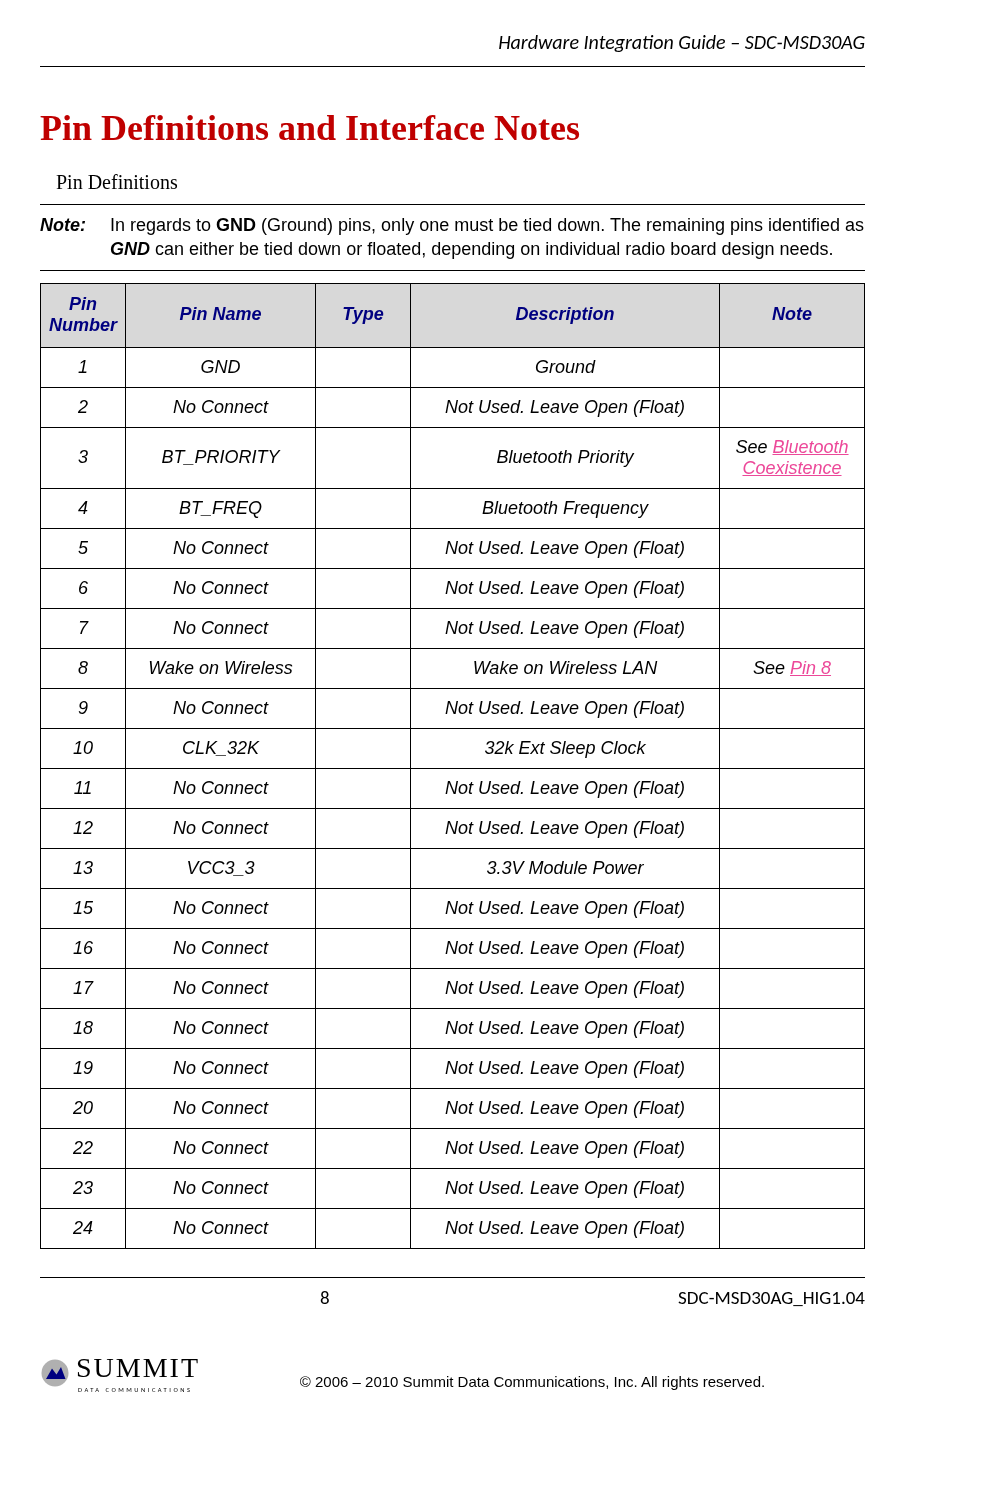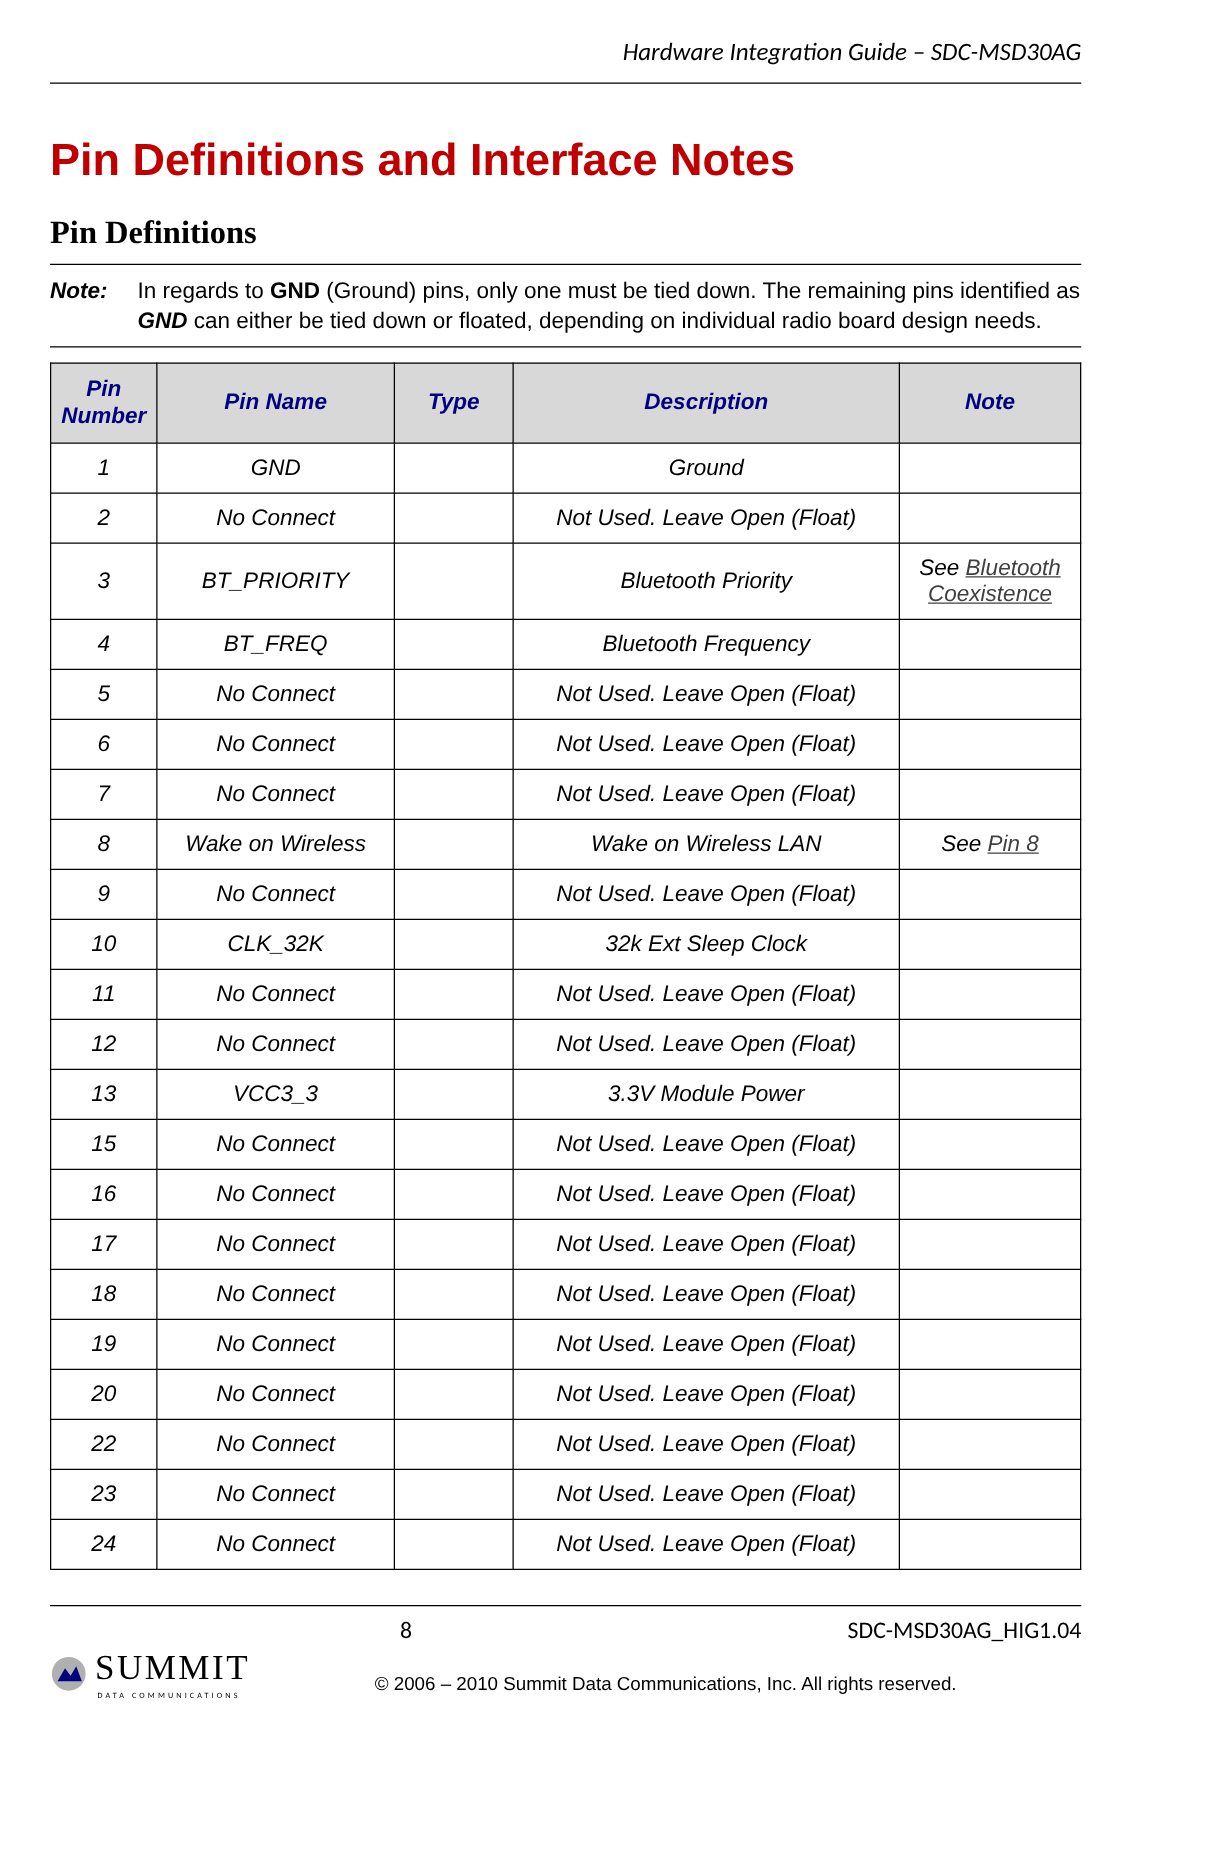--- a/index.html
+++ b/index.html
@@ -14,31 +14,31 @@
   .header-line {
     font-style: italic;
     text-align: right;
     font-family: Calibri, Arial, sans-serif;
     font-size: 20px;
     padding-bottom: 12px;
     border-bottom: 1px solid #000;
     margin-bottom: 40px;
   }
   h1.main-title {
-    font-family: Liberation Sans, sans-serif;
+    font-family: Liberation Serif, serif;
     color: #c00000;
     font-weight: bold;
     font-size: 36px;
     margin: 0 0 22px 0;
   }
   h2.subtitle {
     font-family: "Times New Roman", Times, serif;
-    font-weight: bold;
-    font-size: 26px;
-    margin: 0 0 10px 0;
+    font-weight: normal;
+    font-size: 20px;
+    margin: 0 0 10px 16px;
   }
   .note-block {
     border-top: 1px solid #000;
     border-bottom: 1px solid #000;
     padding: 8px 0;
     font-size: 18px;
     line-height: 1.35;
     margin-bottom: 12px;
     display: flex;
   }
@@ -74,21 +74,21 @@
     text-align: center;
     padding: 9px 4px;
     vertical-align: middle;
   }
   table.pin-table col.c-num { width: 85px; }
   table.pin-table col.c-name { width: 190px; }
   table.pin-table col.c-type { width: 95px; }
   table.pin-table col.c-desc { width: auto; }
   table.pin-table col.c-note { width: 145px; }
   a.doc-link {
-    color: #404040;
+    color: #ec4899;
     text-decoration: underline;
   }
   .footer {
     margin-top: 28px;
     border-top: 1px solid #000;
     padding-top: 8px;
     font-family: Calibri, Arial, sans-serif;
   }
   .footer-row1 {
     display: flex;
@@ -98,20 +98,21 @@
   }
   .footer-row1 .page-no { margin-left: 280px; }
   .footer-row2 {
     display: flex;
     align-items: flex-end;
     margin-top: 6px;
   }
   .summit-logo {
     width: 160px;
     line-height: 0.9;
+    margin-top: 40px;
   }
   .summit-logo .name {
     font-family: "Times New Roman", serif;
     font-size: 28px;
     letter-spacing: 2px;
     color: #000;
     font-weight: normal;
   }
   .summit-logo .tag {
     font-size: 6.5px;

